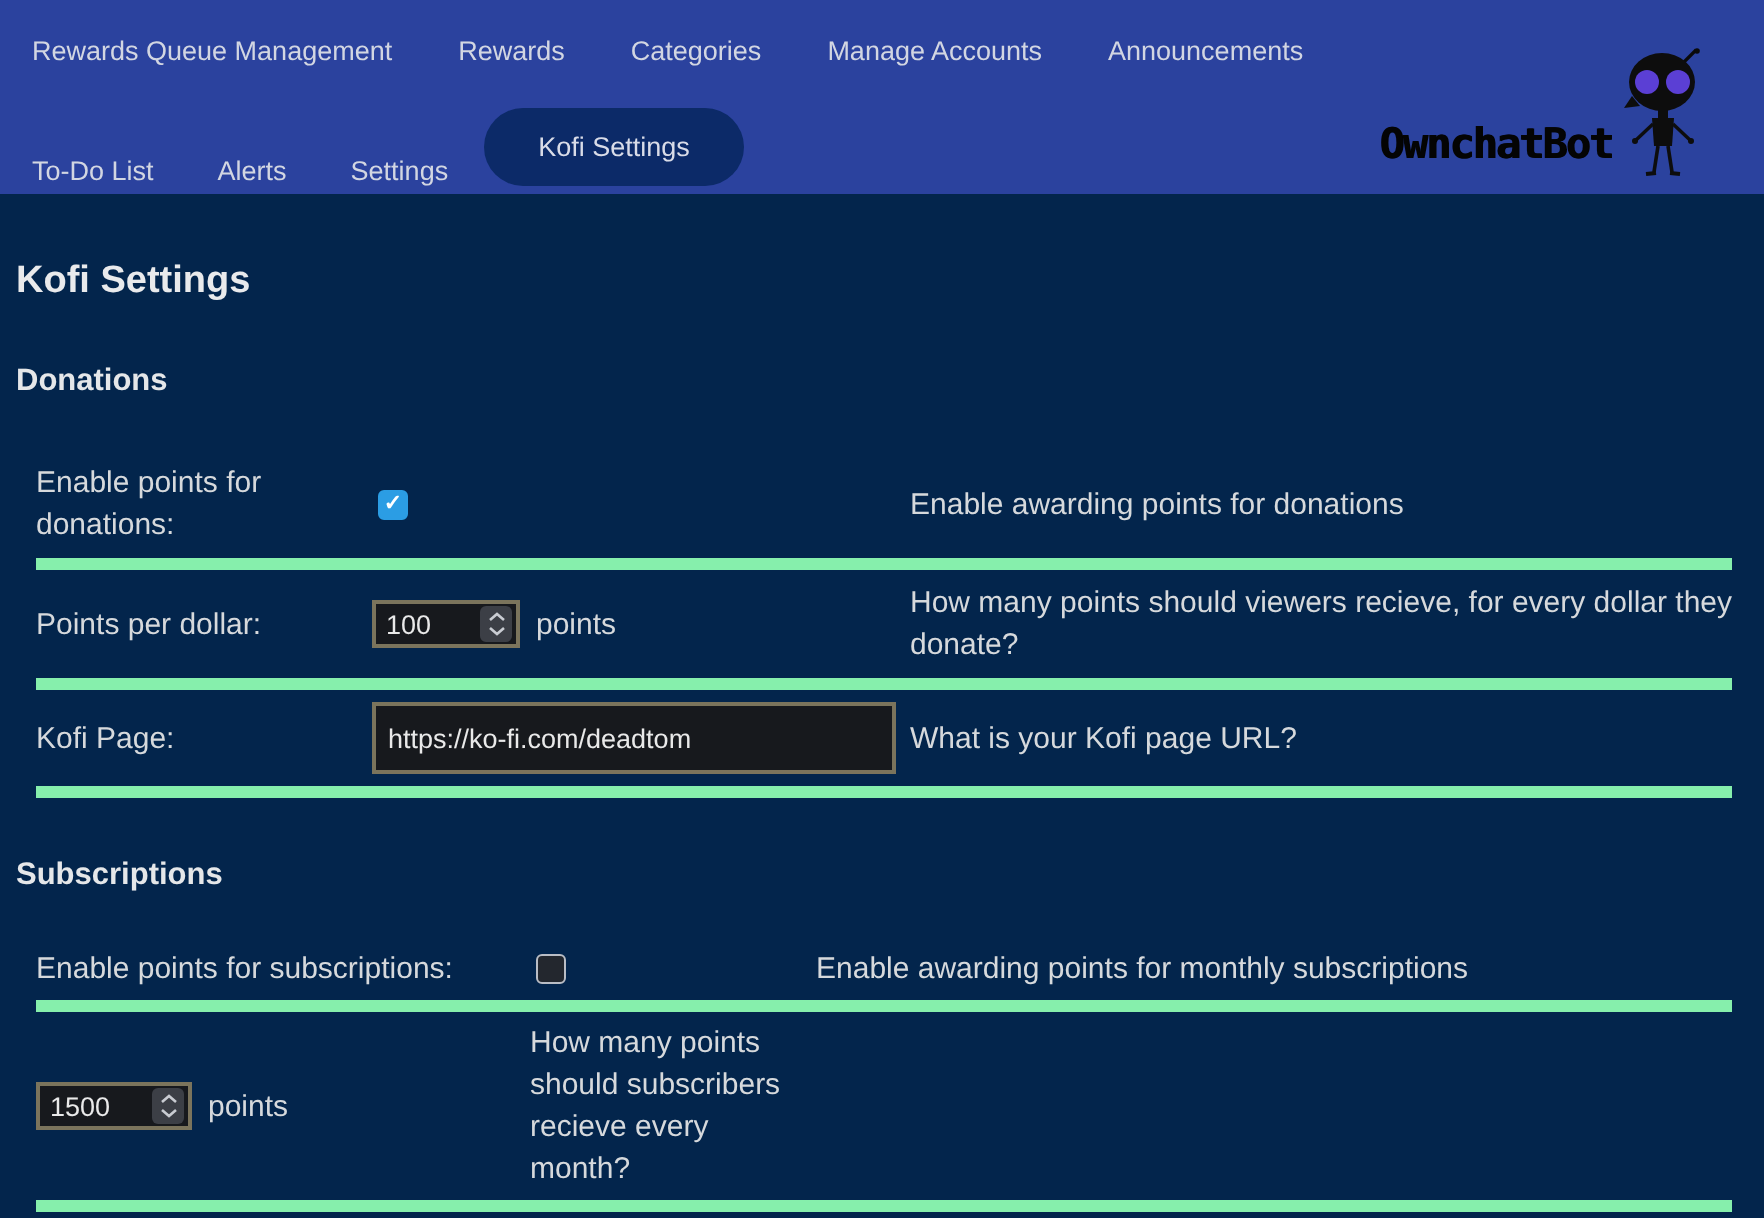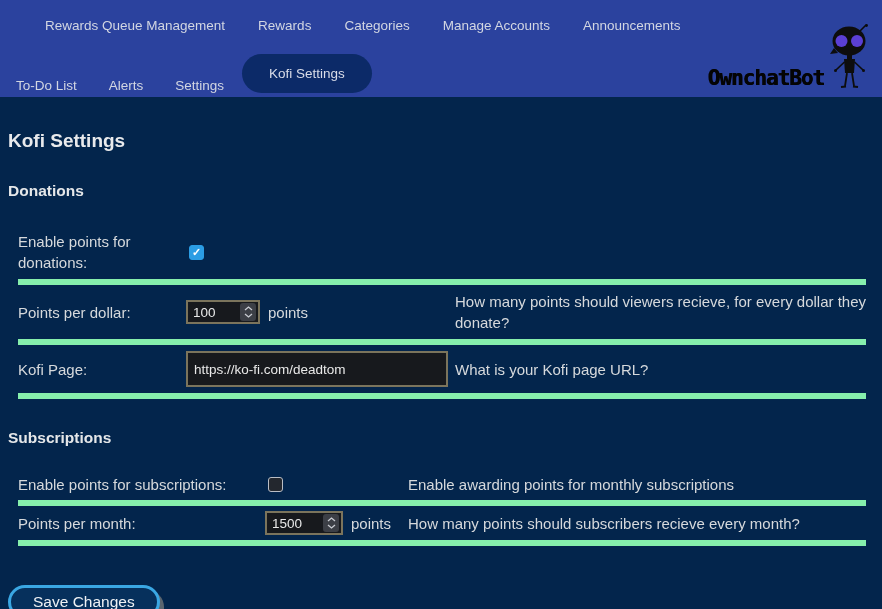--- a/index.html
+++ b/index.html
@@ -12,36 +12,36 @@
   }
 
   
   .topnav {
     position: relative;
     height: 97px;
     background: #2b429e;
     padding: 0 16px;
   }
   .nav-row { display: flex; align-items: center; }
-  .nav-row-1 { height: 49px; gap: 33px; padding-top: 2px; margin-left: 29px; }
+  .nav-row-1 { height: 49px; gap: 33px; padding-top: 2px; }
   .nav-row-2 { height: 44px; gap: 32px; align-items: flex-end; }
   .nav-item {
     color: #d2d6e2; font-size: 13.5px; white-space: nowrap; cursor: pointer;
   }
   .nav-item.pill {
     background: #0c2a68;
     padding: 12px 27px;
     border-radius: 21px;
     margin-left: -14px;
     color: #d9dce8;
   }
 
   .logo {
-    position: absolute; top: 24px; right: 10px;
-    display: flex; align-items: flex-end;
+    position: absolute; top: 24px; right: 28px;
+    display: flex; align-items: center;
   }
   .logo-text {
     font-family: "DejaVu Sans Mono", monospace;
     font-weight: 800; font-size: 21px; letter-spacing: -1px;
     color: #040404; margin-top: 30px;
     text-shadow: 0.6px 0 0 #040404;
   }
   .logo-robot { width: 46px; height: 66px; margin-left: 2px; }
 
   
@@ -176,20 +176,21 @@
   <h2 class="section-title">Donations</h2>
 
   <div class="form-table">
     <div class="form-row don-row">
       <div class="field-label">Enable points for donations:</div>
       <div class="control-cell">
         <div class="checkbox checked">
           <span class="check-glyph">✓</span>
         </div>
       </div>
+      <div class="field-desc">Enable awarding points for donations</div>
     </div>
 
     <div class="form-row don-row">
       <div class="field-label">Points per dollar:</div>
       <div class="control-cell">
         <div class="num-input w74">
           <input type="text" value="100" style="">
           <span class="spinner">
             <svg width="9" height="5" viewBox="0 0 9 5">
                 <polyline points="1,4 4.5,1 8,4" fill="none" stroke="#c9ccd2" stroke-width="1.3"></polyline>
@@ -220,21 +221,20 @@
       <div class="field-label">Enable points for subscriptions:</div>
       <div class="control-cell">
         <div class="checkbox">
           
         </div>
       </div>
       <div class="field-desc">Enable awarding points for monthly subscriptions</div>
     </div>
 
     <div class="form-row sub-row">
-      <div class="field-label">Points per month:</div>
       <div class="control-cell">
         <div class="num-input w78">
           <input type="text" value="1500" style="">
           <span class="spinner">
             <svg width="9" height="5" viewBox="0 0 9 5">
                 <polyline points="1,4 4.5,1 8,4" fill="none" stroke="#c9ccd2" stroke-width="1.3"></polyline>
               </svg>
             <svg width="9" height="5" viewBox="0 0 9 5">
                 <polyline points="1,1 4.5,4 8,1" fill="none" stroke="#c9ccd2" stroke-width="1.3"></polyline>
               </svg>

